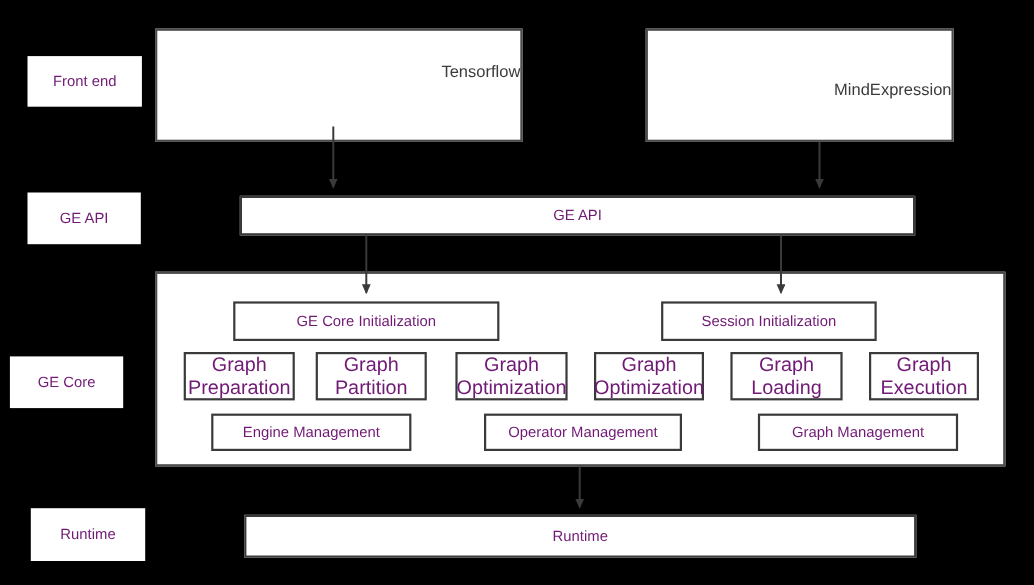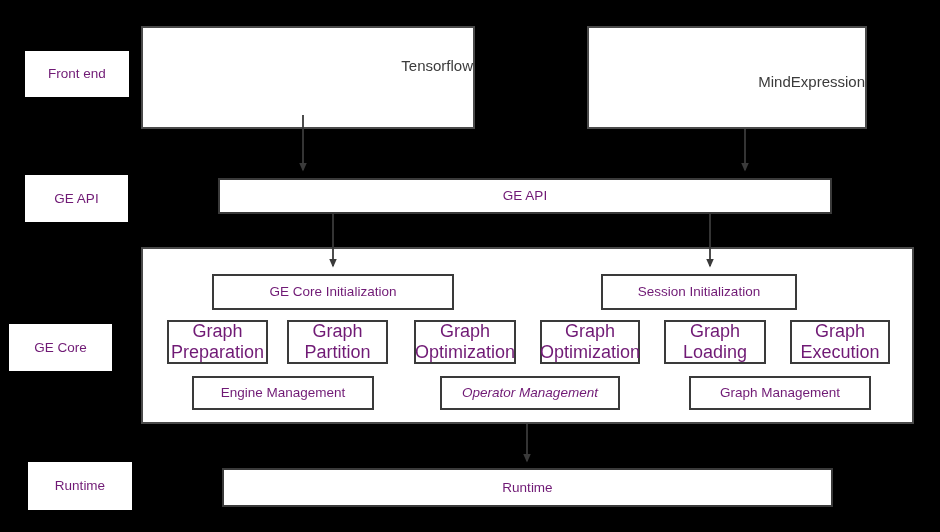--- a/index.html
+++ b/index.html
@@ -145,21 +145,21 @@
     <div>
       <div>Graph</div>
       <div>Execution</div>
     </div>
   </div>
 
   <div class="box outlined lbl-13" style="left:192px; top:376px; width:182px; height:34px;">
     <span>Engine Management</span>
   </div>
 
-  <div class="box outlined lbl-13" style="left:440px; top:376px; width:180px; height:34px;font-style:italic;">
+  <div class="box outlined lbl-13" style="left:440px; top:376px; width:180px; height:34px;">
     <span>Operator Management</span>
   </div>
 
   <div class="box outlined lbl-13" style="left:689px; top:376px; width:182px; height:34px;">
     <span>Graph Management</span>
   </div>
 
   <div class="box outlined lbl-13" style="left:222px; top:468px; width:611px; height:39px;">
     <span>Runtime</span>
   </div>

